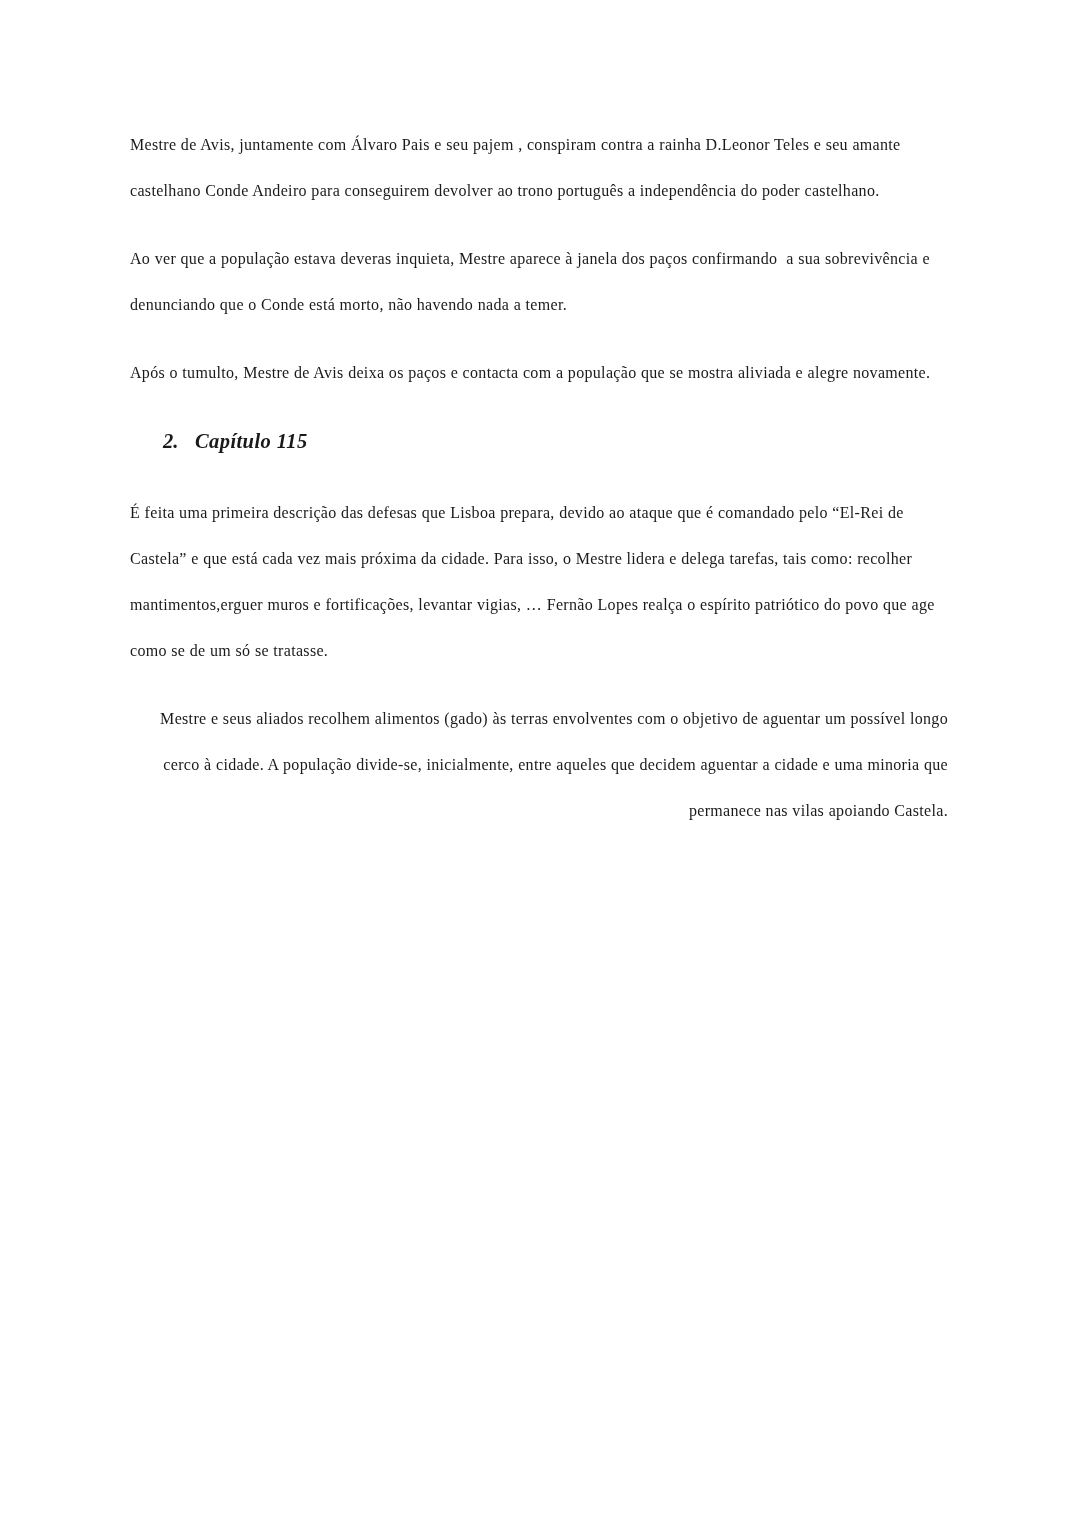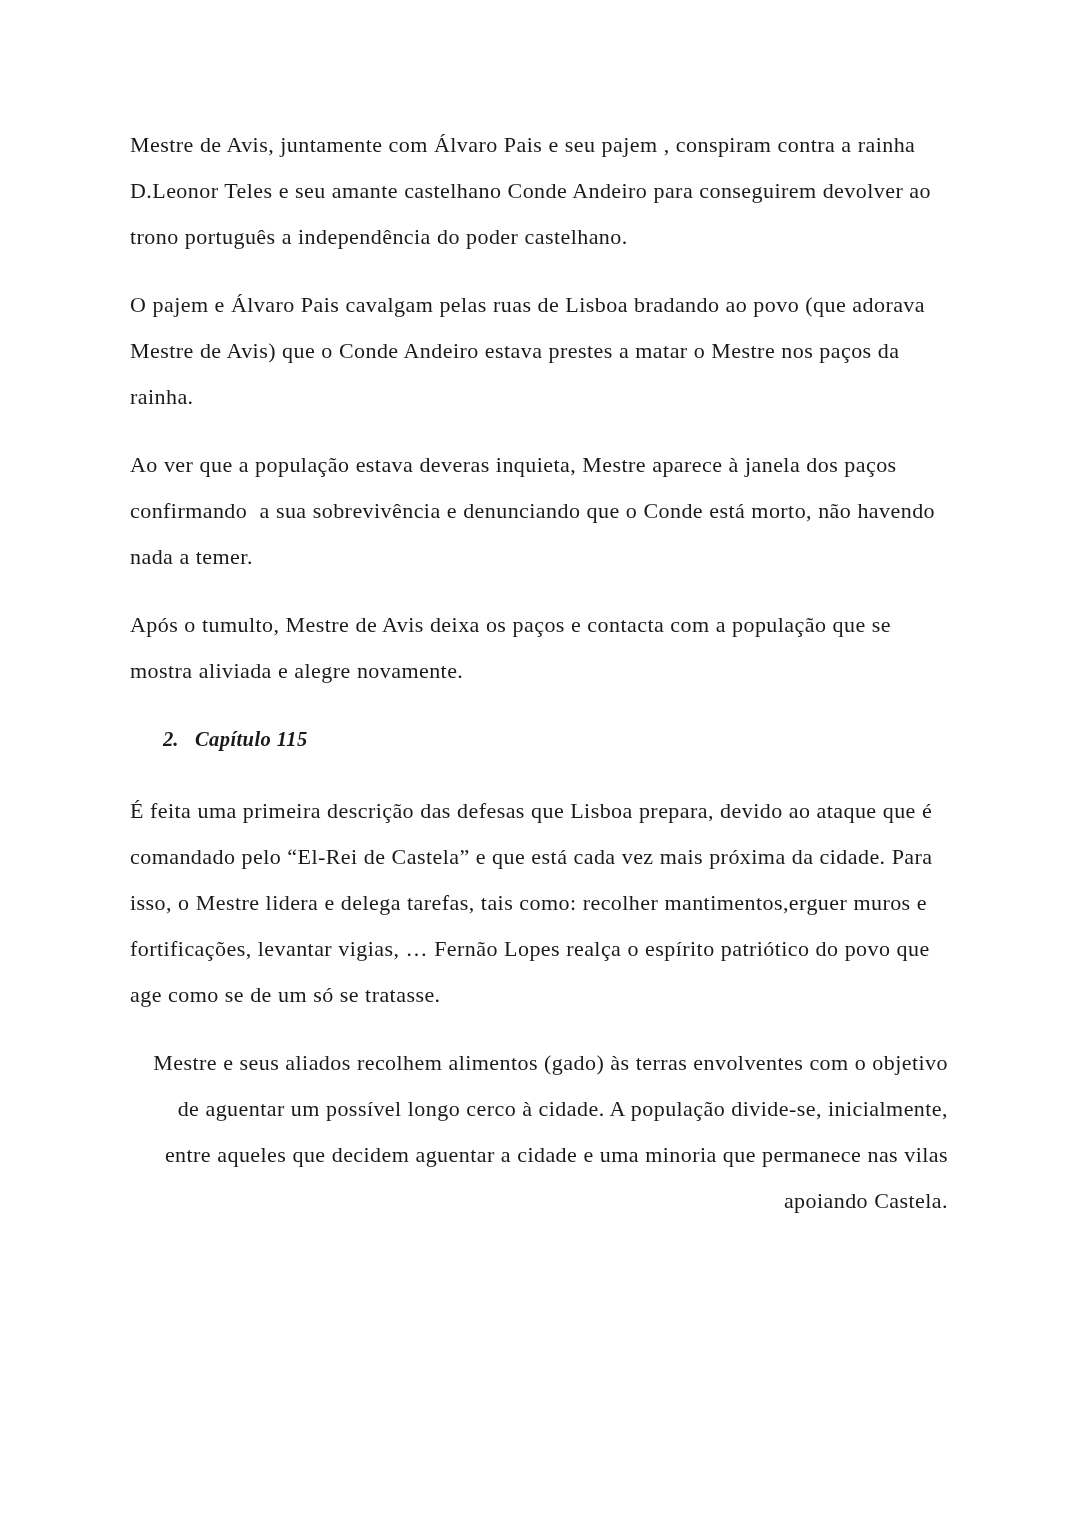--- a/index.html
+++ b/index.html
@@ -21,21 +21,21 @@
 
   .doc-body {
     position: absolute;
     left: 130px;
     top: 122px;
     width: 818px;
   }
 
   .para {
     font-family: "Liberation Serif", "DejaVu Serif", serif;
-    font-size: 22px;
+    font-size: 16px;
     line-height: 46px;
     color: #1a1a1a;
     margin: 0 0 22px 0;
     text-align: left;
     white-space: pre-wrap;
     letter-spacing: 0.02em;
     word-spacing: 0.01em;
   }
 
   .para.last {
@@ -68,21 +68,20 @@
   }
 </style>
 </head>
 <body>
 
 <div class="page">
   <div class="doc-body">
 
     <p class="para">Mestre de Avis, juntamente com Álvaro Pais e seu pajem , conspiram contra a rainha D.Leonor Teles e seu amante castelhano Conde Andeiro para conseguirem devolver ao trono português a independência do poder castelhano.</p>
 
-    <p class="para">O pajem e Álvaro Pais cavalgam pelas ruas de Lisboa bradando ao povo (que adorava Mestre de Avis) que o Conde Andeiro estava prestes a matar o Mestre nos paços da rainha.</p>
 
 
     <p class="para">Ao ver que a população estava deveras inquieta, Mestre aparece à janela dos paços confirmando  a sua sobrevivência e denunciando que o Conde está morto, não havendo nada a temer.</p>
 
     <p class="para">Após o tumulto, Mestre de Avis deixa os paços e contacta com a população que se mostra aliviada e alegre novamente.</p>
 
     <div class="heading-item">
       <span class="heading-number">2.</span>
       <span class="heading-text">Capítulo 115</span>
     </div>

